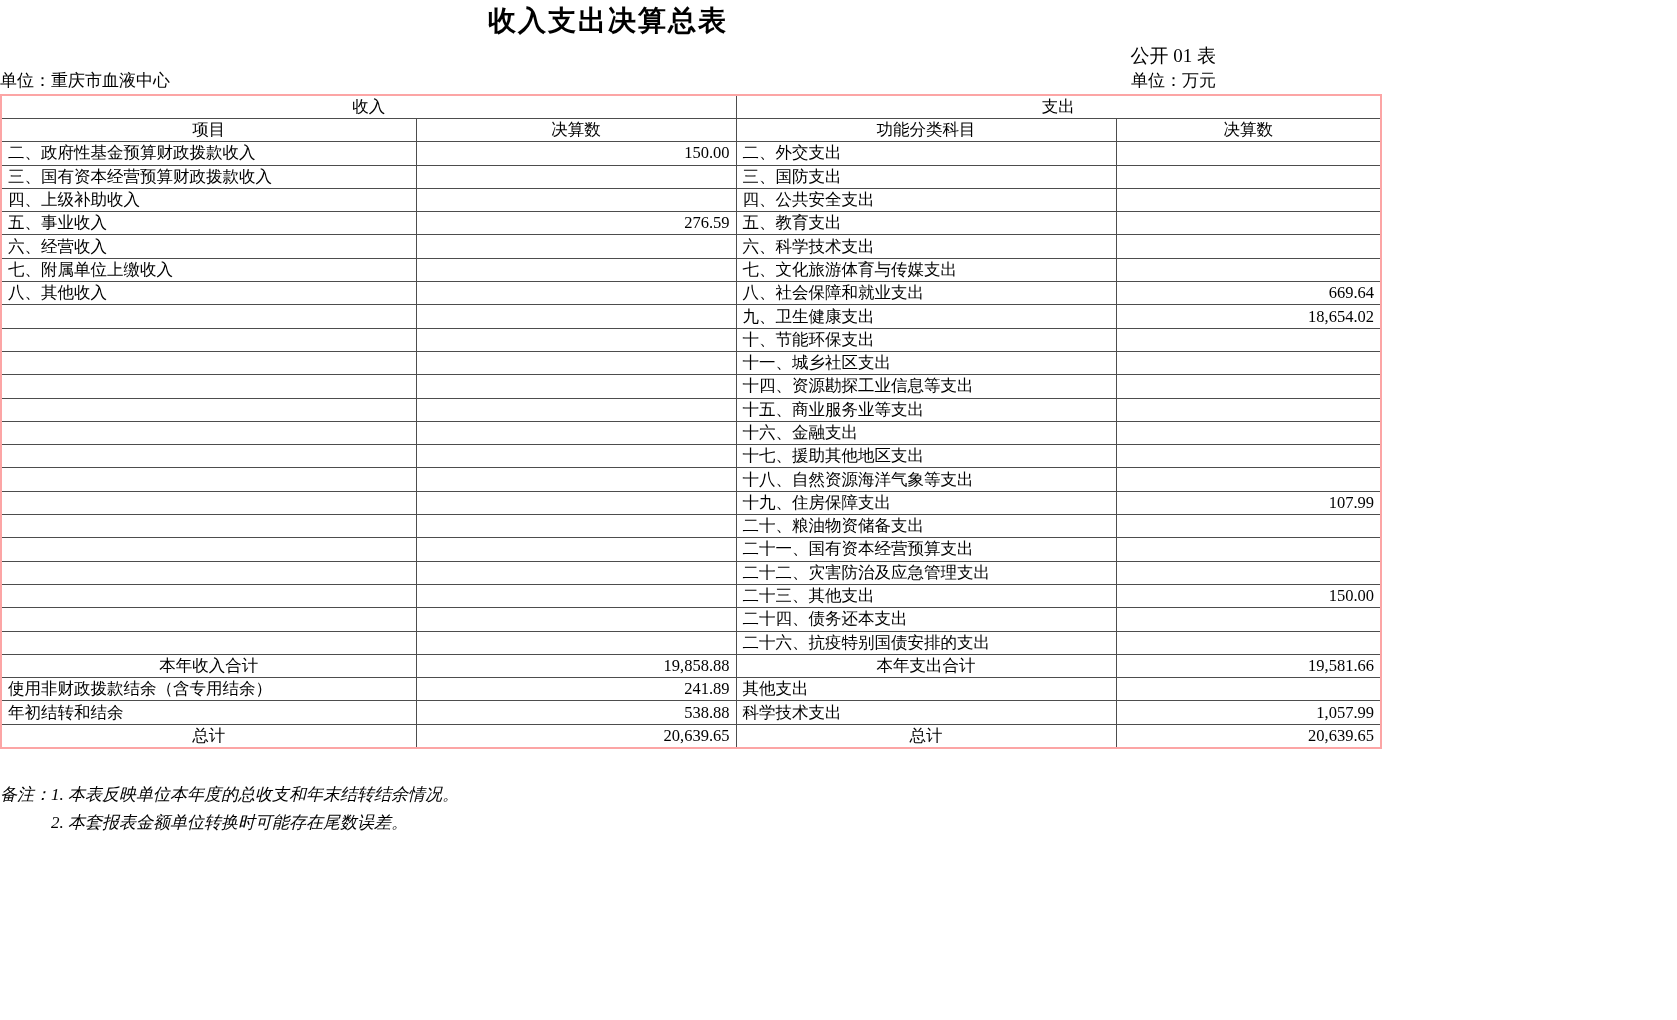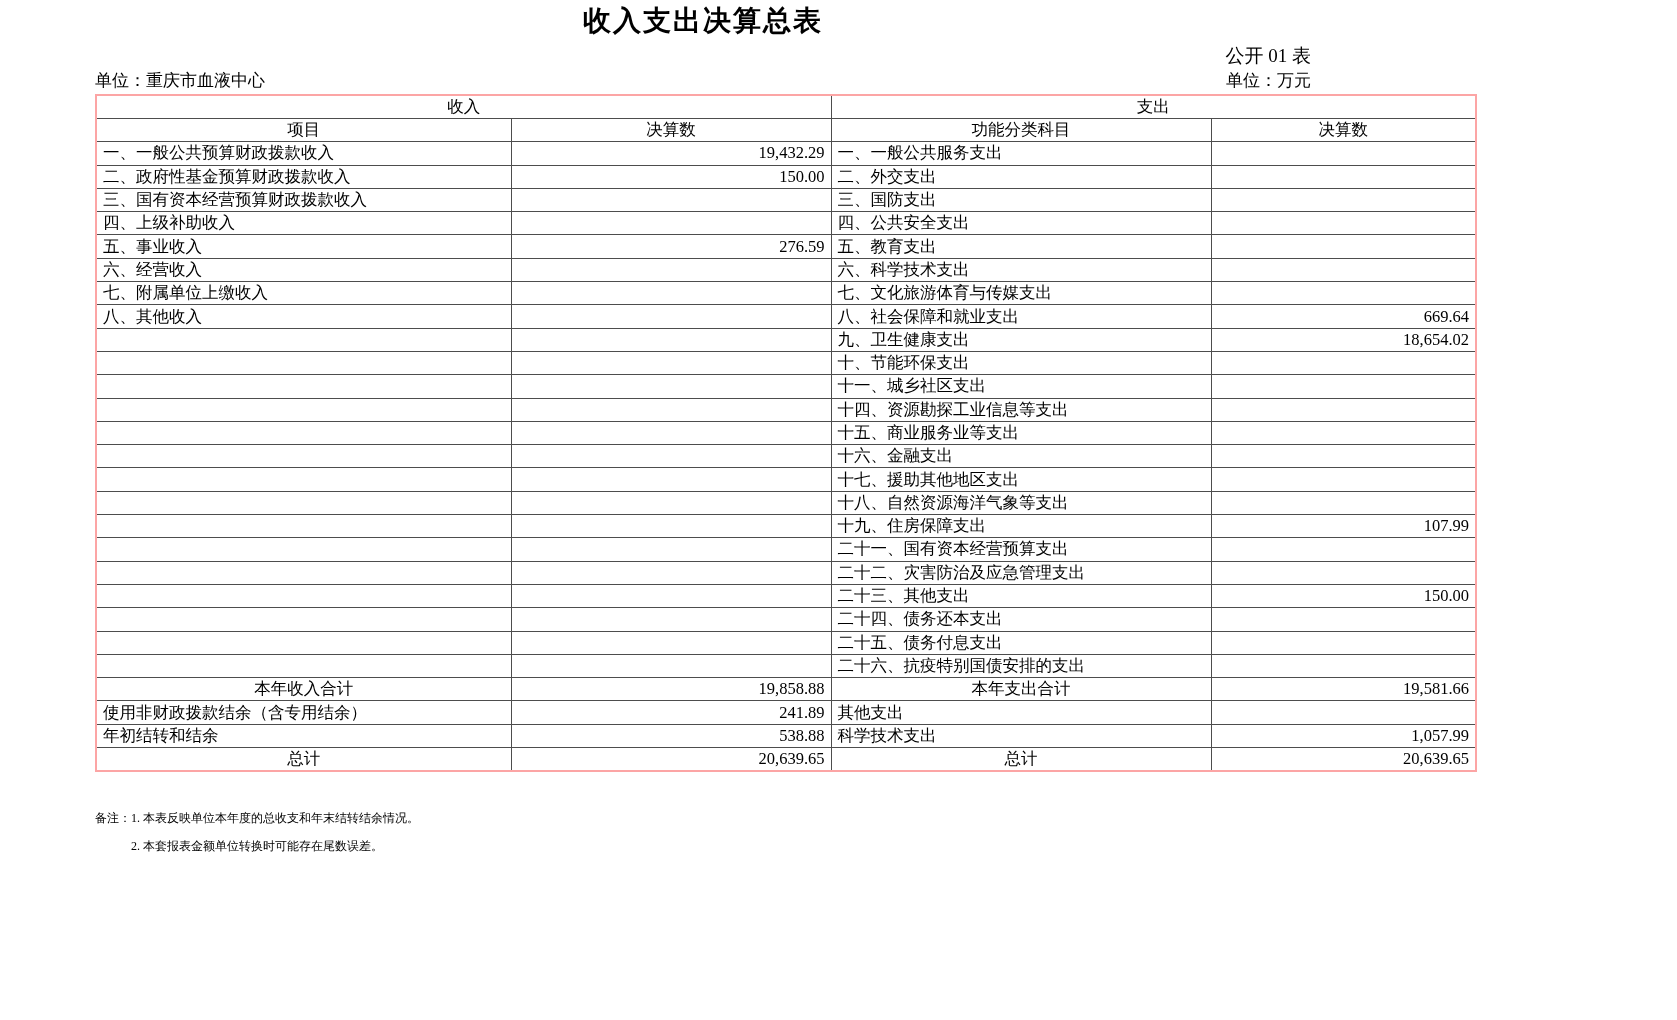--- a/index.html
+++ b/index.html
@@ -6,21 +6,20 @@
   html, body {
     margin: 0; padding: 0;
     background: #ffffff;
     width: 1677px; height: 1020px;
     color: #000;
     font-family: "Liberation Serif", "DejaVu Serif", serif;
     overflow: hidden;
   }
   .page {
     width: 1216px;
-    margin-left: 95px;
     padding-top: 4px;
   }
   .doc-title {
     text-align: center;
     font-size: 28px;
     font-weight: 900;
     letter-spacing: 2px;
     margin: 0;
     line-height: 34px;
     font-family: "Liberation Sans", "DejaVu Sans", sans-serif;
@@ -64,22 +63,23 @@
     text-align: center;
     font-weight: bold;
     font-size: 17px;
   }
   td.lbl { text-align: left;  font-weight: bold; }
   td.val { text-align: right; font-weight: normal; }
   td.center { text-align: center; }
   .notes {
     display: flex;
     margin-top: 32px;
-    font-size: 12px;
+    font-size: 17px;
     line-height: 28px;
+    font-style: italic;
   }
   .notes .note-lines { }
 </style>
 </head>
 <body>
 
 <div class="page">
 
   <h1 class="doc-title">收入支出决算总表</h1>
 
@@ -104,26 +104,20 @@
       </tr>
       <tr>
         <th class="col-header">项目</th>
         <th class="col-header">决算数</th>
         <th class="col-header">功能分类科目</th>
         <th class="col-header">决算数</th>
       </tr>
     </thead>
     <tbody id="table-body">
         <tr>
-          <td class="lbl">一、一般公共预算财政拨款收入</td>
-          <td class="val">19,432.29</td>
-          <td class="lbl">一、一般公共服务支出</td>
-          <td class="val"></td>
-        </tr>
-        <tr>
           <td class="lbl">二、政府性基金预算财政拨款收入</td>
           <td class="val">150.00</td>
           <td class="lbl">二、外交支出</td>
           <td class="val"></td>
         </tr>
         <tr>
           <td class="lbl">三、国有资本经营预算财政拨款收入</td>
           <td class="val"></td>
           <td class="lbl">三、国防支出</td>
           <td class="val"></td>
@@ -208,45 +202,45 @@
         </tr>
         <tr>
           <td class="lbl"></td>
           <td class="val"></td>
           <td class="lbl">十九、住房保障支出</td>
           <td class="val">107.99</td>
         </tr>
         <tr>
           <td class="lbl"></td>
           <td class="val"></td>
+          <td class="lbl">二十、粮油物资储备支出</td>
+          <td class="val"></td>
+        </tr>
+        <tr>
+          <td class="lbl"></td>
+          <td class="val"></td>
           <td class="lbl">二十一、国有资本经营预算支出</td>
           <td class="val"></td>
         </tr>
         <tr>
           <td class="lbl"></td>
           <td class="val"></td>
           <td class="lbl">二十二、灾害防治及应急管理支出</td>
           <td class="val"></td>
         </tr>
         <tr>
           <td class="lbl"></td>
           <td class="val"></td>
           <td class="lbl">二十三、其他支出</td>
           <td class="val">150.00</td>
         </tr>
         <tr>
           <td class="lbl"></td>
           <td class="val"></td>
           <td class="lbl">二十四、债务还本支出</td>
-          <td class="val"></td>
-        </tr>
-        <tr>
-          <td class="lbl"></td>
-          <td class="val"></td>
-          <td class="lbl">二十五、债务付息支出</td>
           <td class="val"></td>
         </tr>
         <tr>
           <td class="lbl"></td>
           <td class="val"></td>
           <td class="lbl">二十六、抗疫特别国债安排的支出</td>
           <td class="val"></td>
         </tr>
         <tr>
           <td class="lbl center">本年收入合计</td>

